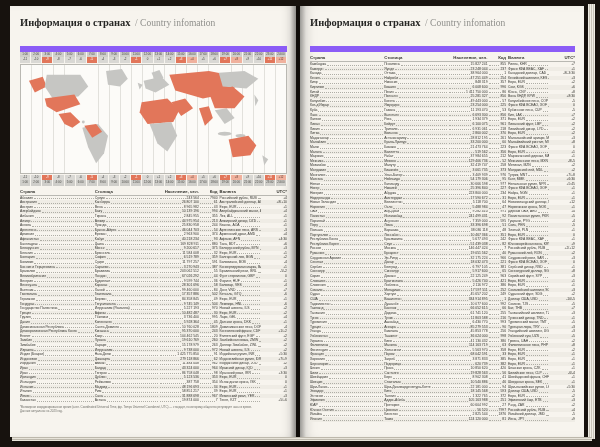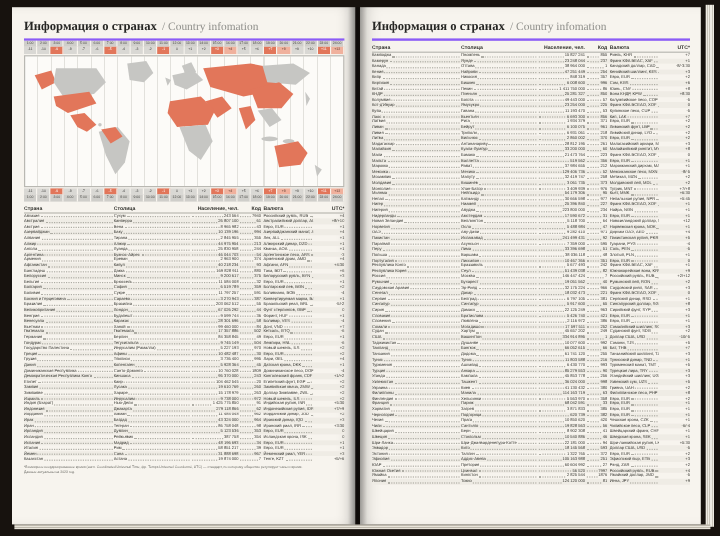--- a/index.html
+++ b/index.html
@@ -9,21 +9,21 @@
   .page.left{left:10px;width:286px;box-shadow:inset -10px 0 14px -10px rgba(0,0,0,.45);}
   .page.right{left:300px;width:284px;box-shadow:inset 12px 0 16px -12px rgba(0,0,0,.4);}
   .page-inner{position:absolute;inset:6px 9px 6px 10px;}
   .gutter{position:absolute;left:290px;top:6px;bottom:10px;width:16px;z-index:4;pointer-events:none;
           background:linear-gradient(90deg,rgba(0,0,0,0),rgba(0,0,0,.28) 42%,rgba(0,0,0,.4) 50%,rgba(0,0,0,.22) 62%,rgba(0,0,0,0));}
   .edge-stack{position:absolute;top:4px;bottom:8px;right:5px;width:7px;z-index:1;
           background:repeating-linear-gradient(90deg,#efece4 0 1px,#c9c4b9 1px 2px);}
   .bottom-stack{position:absolute;left:12px;right:8px;bottom:6px;height:4px;z-index:1;
           background:repeating-linear-gradient(0deg,#e8e4da 0 1px,#bdb8ac 1px 2px);}
   
-  .title-row{border-bottom:2px solid #8b5cf6;padding-bottom:2px;margin-bottom:0;white-space:nowrap;}
+  .title-row{border-bottom:6px solid #8b5cf6;padding-bottom:16px;margin-bottom:0;white-space:nowrap;}
   .title-ru{font-family:"Liberation Serif",serif;font-weight:bold;font-size:10.5px;color:#262624;}
   .title-en{font-family:"Liberation Serif",serif;font-size:9.5px;color:#8f8f8b;}
   
   .tz-row{display:flex;width:100%;}
   .tz-cell{flex:1 1 0;text-align:center;font-size:2.9px;line-height:5.4px;height:5.4px;
            background:#d9d8d4;border-right:1px solid #f7f4ee;color:#3c3c3a;overflow:hidden;}
   .tz-row.times .tz-cell{background:#cfceca;color:#4a4a46;}
   .tz-cell.hl{background:#e2765a;color:#fff;}
   .tz-cell.hl2{background:#f0b19d;color:#5a3a30;}
   

